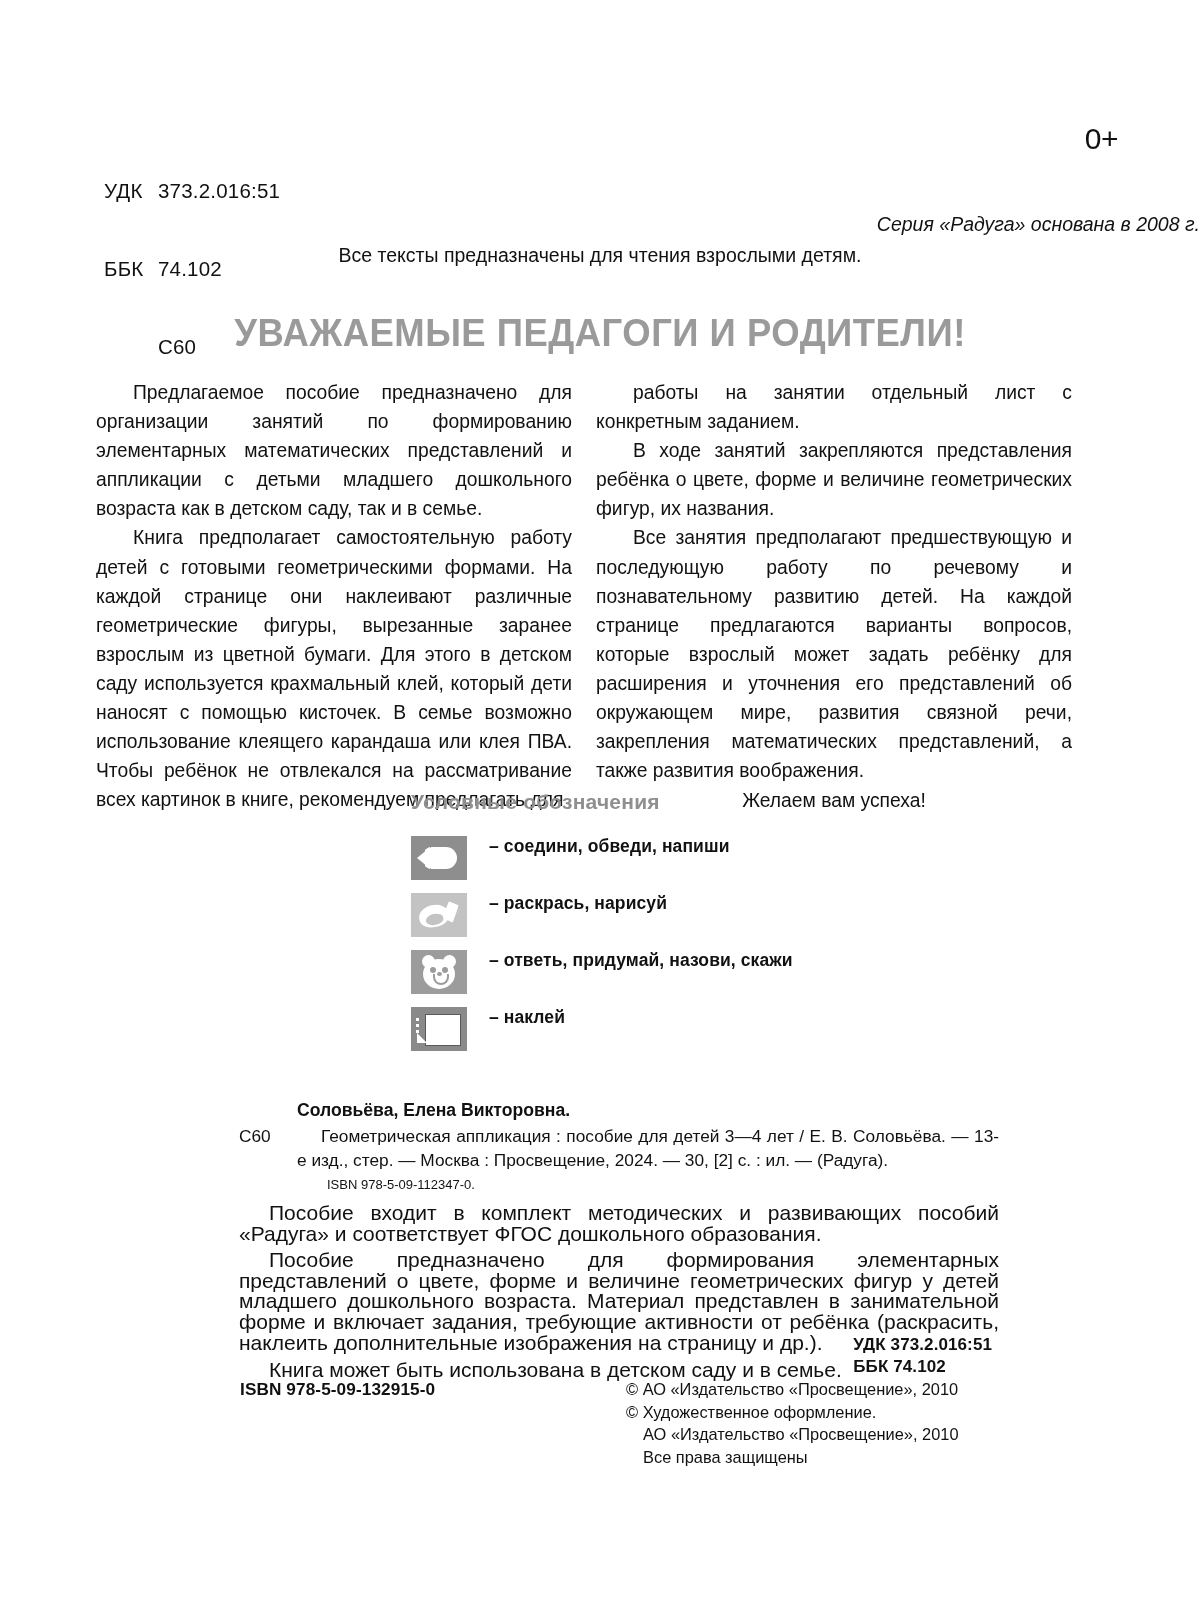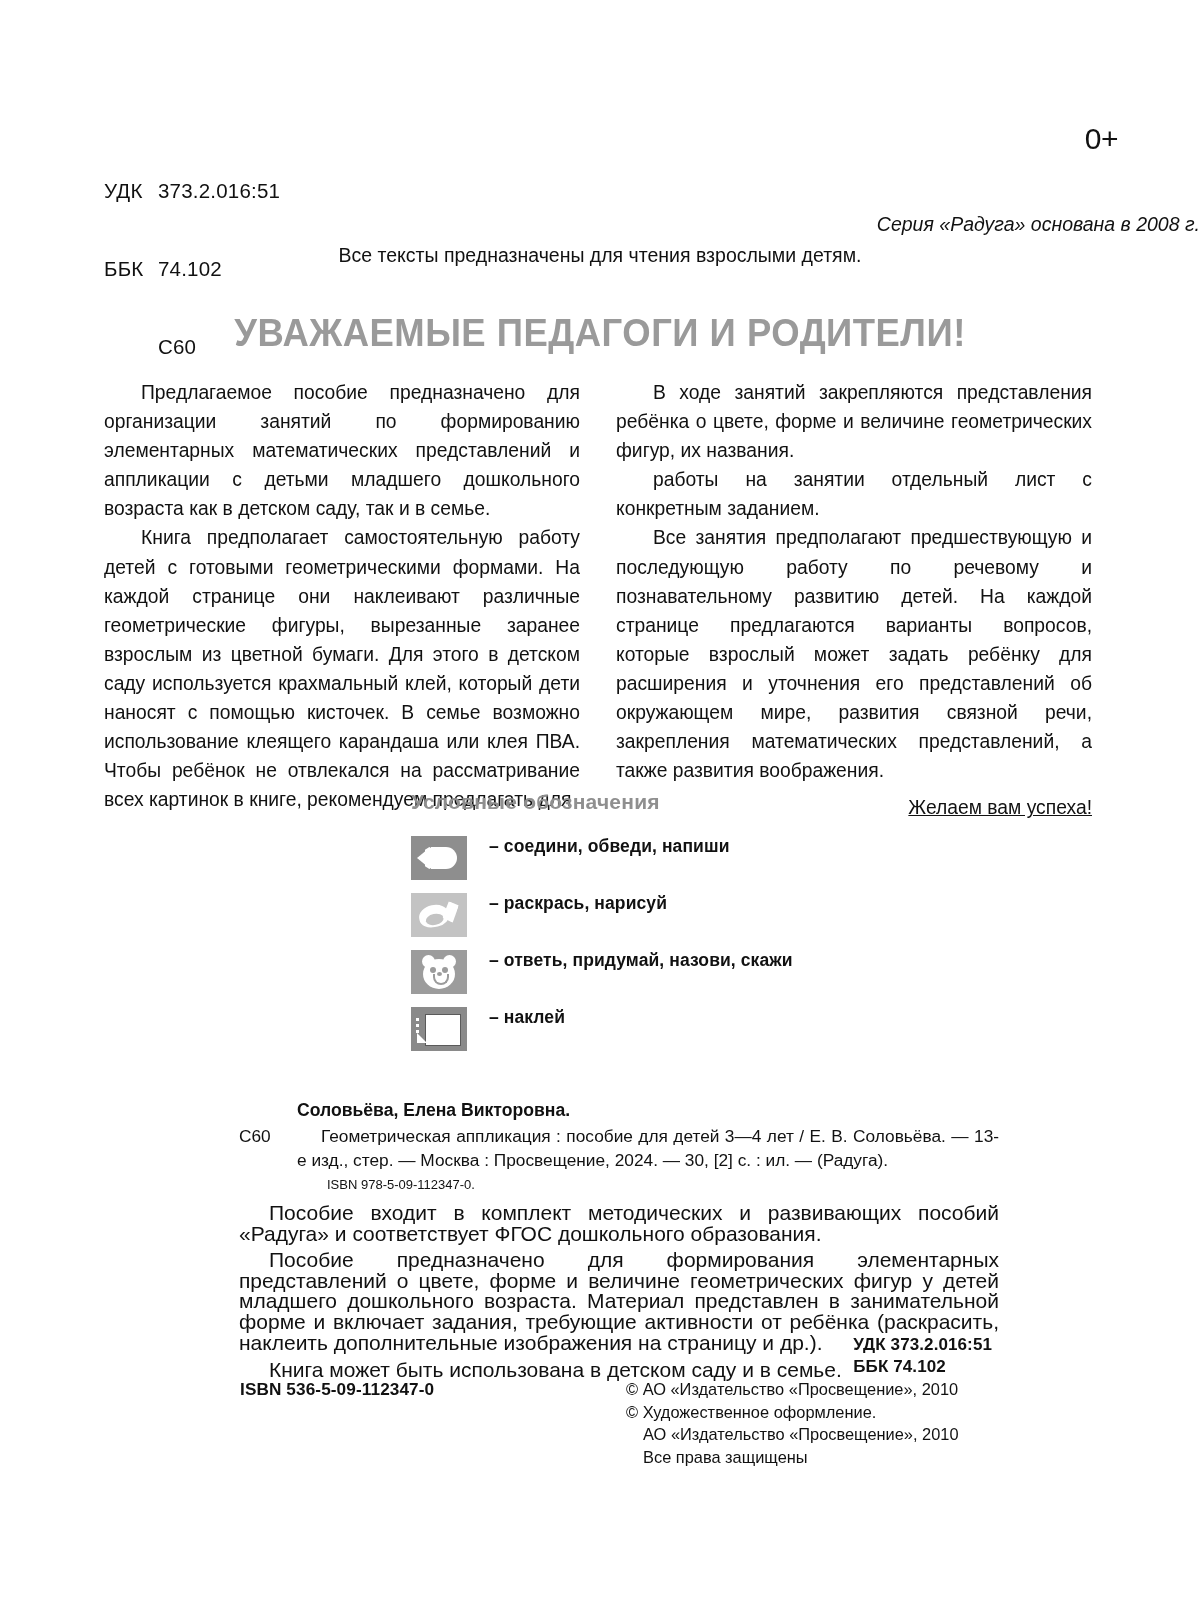--- a/index.html
+++ b/index.html
@@ -72,42 +72,41 @@
     font-size: 38px;
     font-weight: bold;
     color: #9a9a9a;
     letter-spacing: 0.5px;
     transform: scaleX(0.96);
   }
 
   
   .columns {
     position: absolute;
-    left: 104px;
+    left: 96px;
     top: 378px;
     width: 992px;
     display: flex;
-    gap: 36px;
+    gap: 24px;
   }
   .col {
     width: 476px;
   }
   .col p {
     margin: 0;
     font-size: 19.3px;
     line-height: 29.1px;
     text-align: justify;
     text-indent: 37px;
     hyphens: manual;
   }
   .col p.closing {
-    text-align: right;
+    text-align: center;
     text-indent: 0;
-    margin-top: 8px;
-    text-decoration: underline;
+    margin-top: 1px;
   }
 
   
   .legend {
     position: absolute;
     left: 411px;
     top: 790px;
     width: 540px;
   }
   .legend-title {
@@ -346,22 +345,22 @@
   <div class="series-line series-note">Все тексты предназначены для чтения взрослыми детям.</div>
 
   <div class="main-heading">УВАЖАЕМЫЕ ПЕДАГОГИ И РОДИТЕЛИ!</div>
 
   <div class="columns">
     <div class="col">
       <p>Предлагаемое пособие предназначено для организации занятий по формированию элементарных математических представлений и аппликации с детьми младшего дошкольного возраста как в детском саду, так и в семье.</p>
       <p>Книга предполагает самостоятельную работу детей с готовыми геометрическими формами. На каждой странице они наклеивают различные геометрические фигуры, вырезанные заранее взрослым из цветной бумаги. Для этого в детском саду используется крахмальный клей, который дети наносят с помощью кисточек. В семье возможно использование клеящего карандаша или клея ПВА. Чтобы ребёнок не отвлекался на рассматривание всех картинок в книге, рекомендуем предлагать для</p>
     </div>
     <div class="col">
+      <p>работы на занятии отдельный лист с конкретным заданием.</p>
       <p>В ходе занятий закрепляются представления ребёнка о цвете, форме и величине геометрических фигур, их названия.</p>
-      <p>работы на занятии отдельный лист с конкретным заданием.</p>
       <p>Все занятия предполагают предшествующую и последующую работу по речевому и познавательному развитию детей. На каждой странице предлагаются варианты вопросов, которые взрослый может задать ребёнку для расширения и уточнения его представлений об окружающем мире, развития связной речи, закрепления математических представлений, а также развития воображения.</p>
       <p class="closing">Желаем вам успеха!</p>
     </div>
   </div>
 
   <div class="legend">
     <p class="legend-title">Условные обозначения</p>
 
     <div class="legend-row">
       <span class="legend-icon ic-pencil">
@@ -415,21 +414,21 @@
     <p class="annot">Пособие входит в комплект методических и развивающих пособий «Радуга» и соответствует ФГОС дошкольного образования.</p>
     <p class="annot">Пособие предназначено для формирования элементарных представлений о цвете, форме и величине геометрических фигур у детей младшего дошкольного возраста. Материал представлен в занимательной форме и включает задания, требующие активности от ребёнка (раскрасить, наклеить дополнительные изображения на страницу и др.).</p>
     <p class="annot last">Книга может быть использована в детском саду и в семье.</p>
   </div>
 
   <div class="codes-bottom">
     <div>УДК 373.2.016:51</div>
     <div>ББК 74.102</div>
   </div>
 
-  <div class="isbn-footer">ISBN 536-5-09-112347-0</div>
+  <div class="isbn-footer">ISBN 978-5-09-132915-0</div>
 
   <div class="copyright">
     <div>© АО «Издательство «Просвещение», 2010</div>
     <div>© Художественное оформление.</div>
     <div class="indented">АО «Издательство «Просвещение», 2010</div>
     <div class="indented">Все права защищены</div>
   </div>
 
 </div>
 

